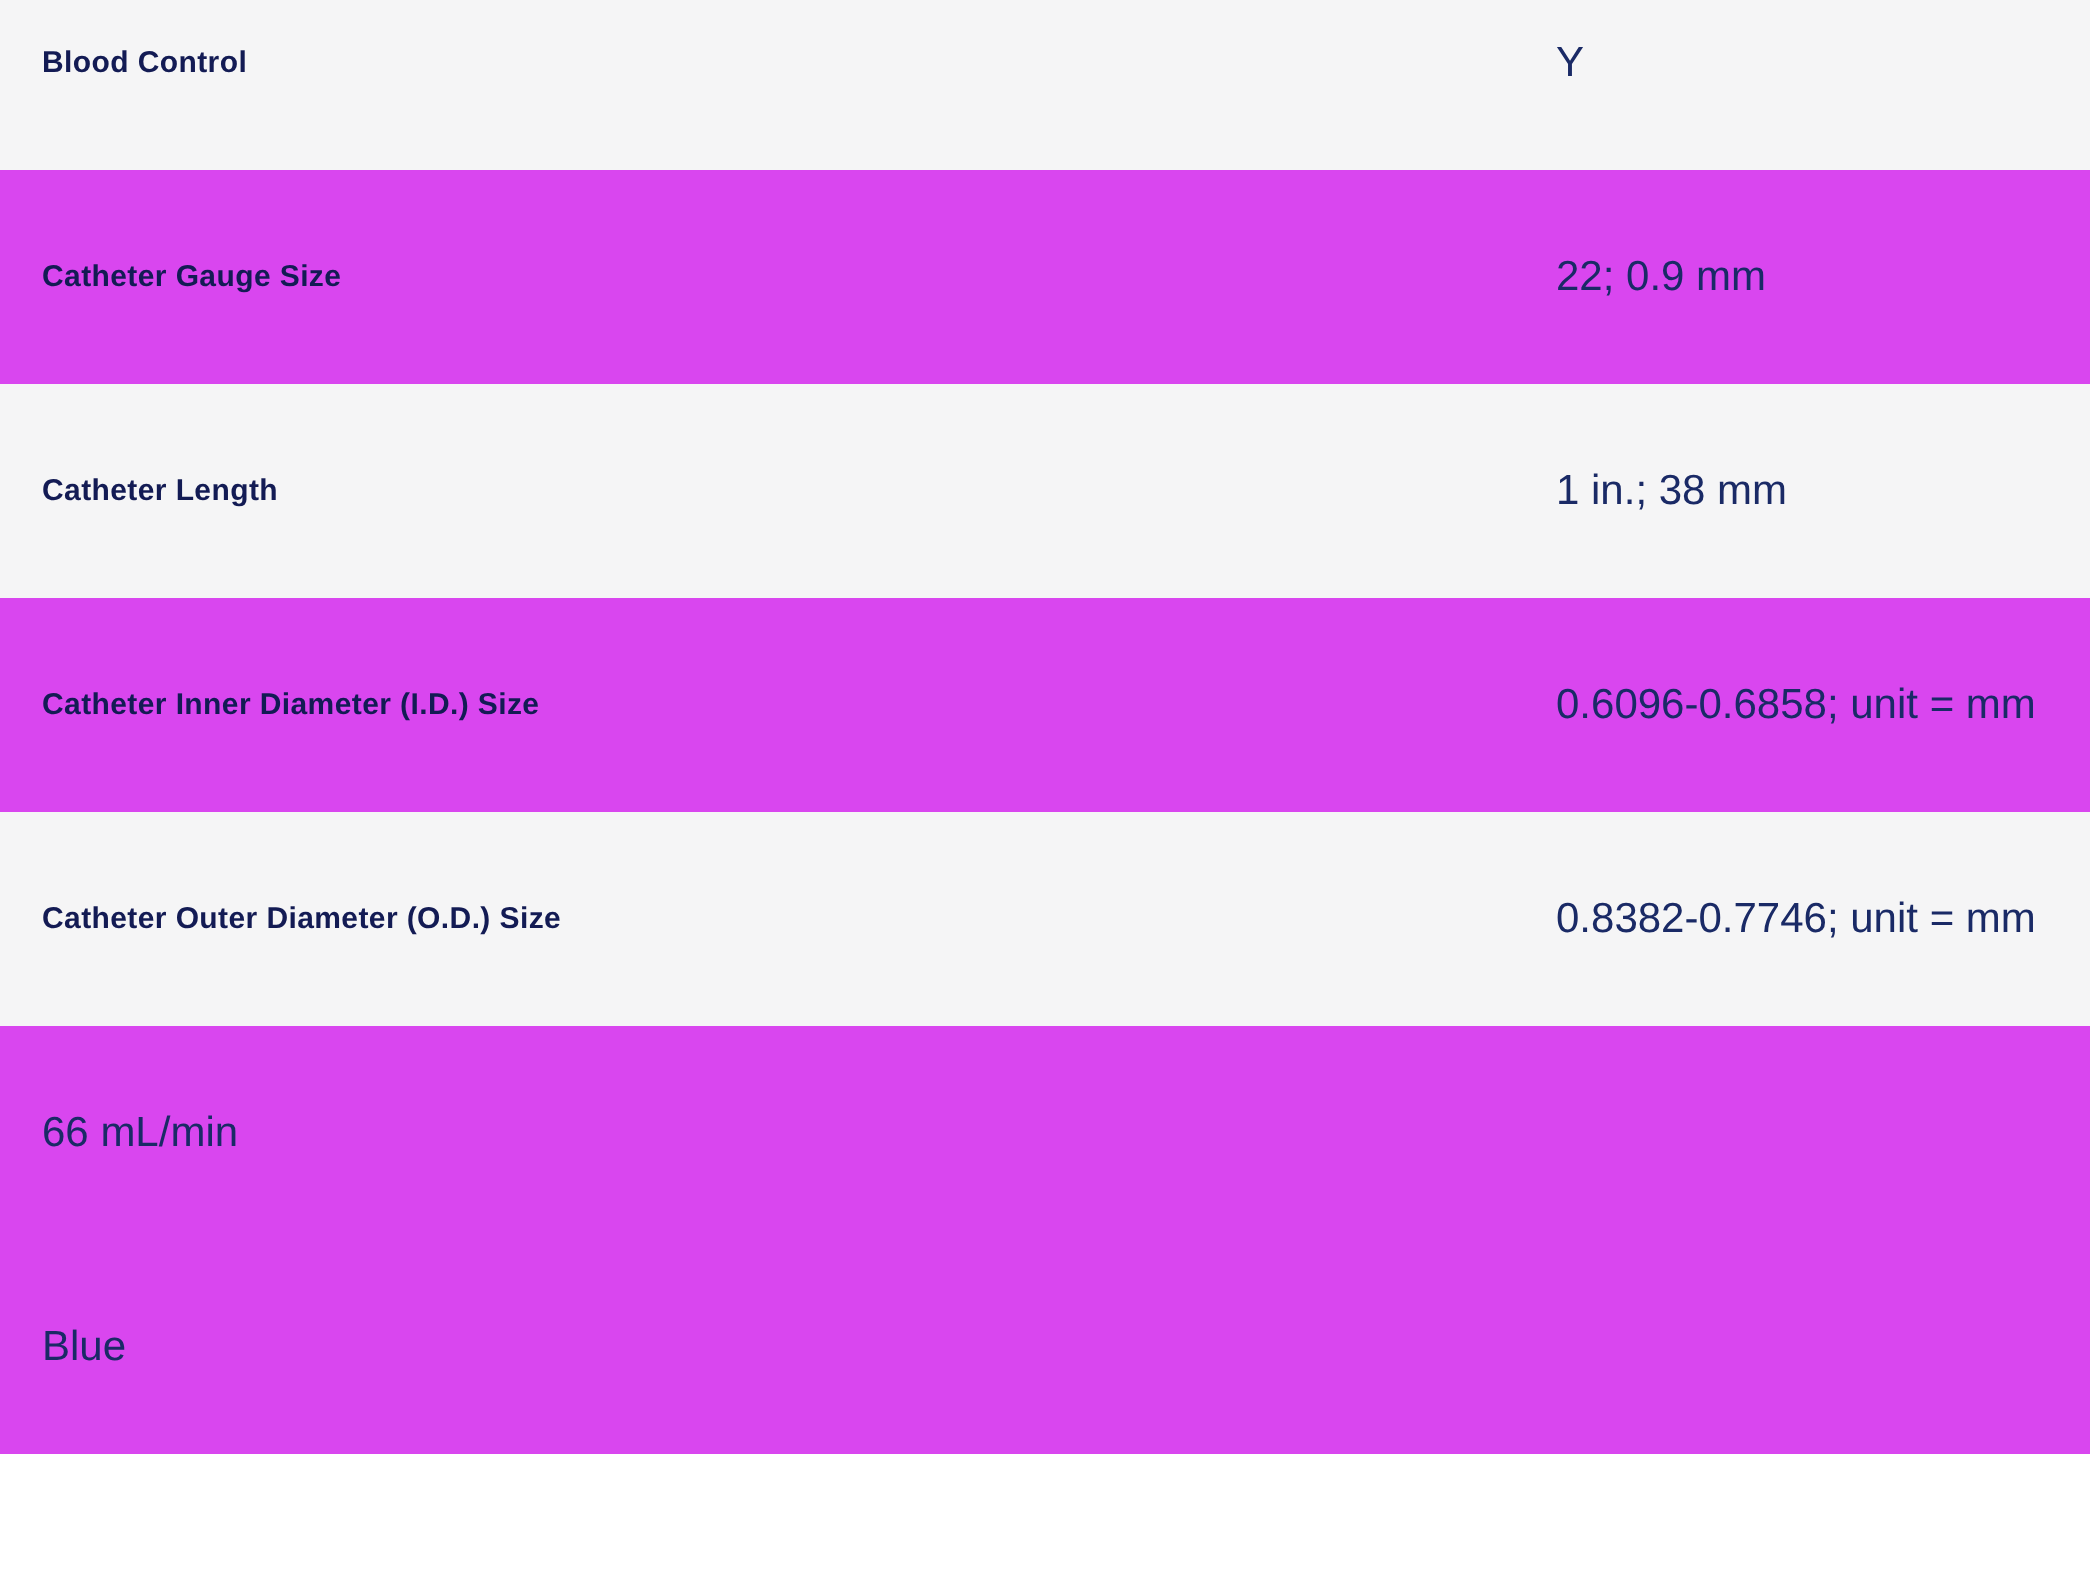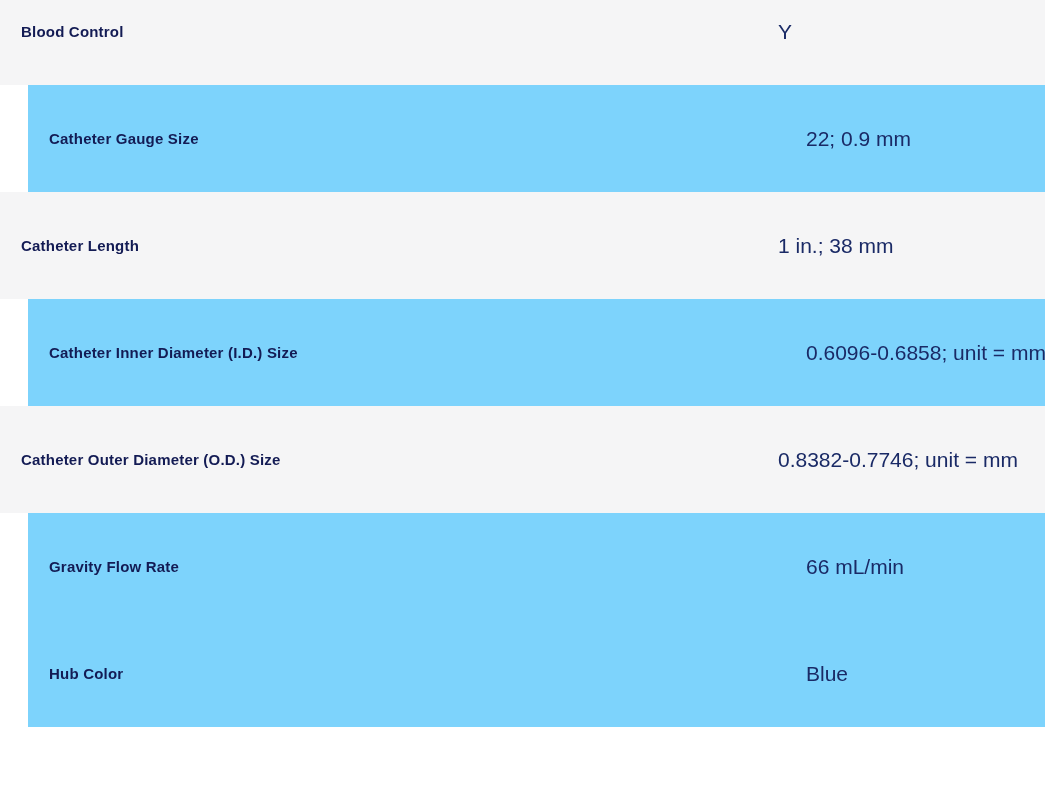--- a/index.html
+++ b/index.html
@@ -15,21 +15,21 @@
     margin-top: -22px; 
   }
   .spec-row {
     display: grid;
     grid-template-columns: 757px 1fr;
     align-items: center;
     height: 107px;
     padding-left: 21px;
   }
   .spec-row.alt { background: #f5f5f6; }
-  .spec-row.plain { background: #7dd3fc; margin-left: 28px; }
+  .spec-row.plain { background: #d946ef; }
   .spec-label {
     color: #131b54;
     font-size: 15px;
     font-weight: 700;
     letter-spacing: 0.2px;
   }
   .spec-value {
     color: #1a2a66;
     font-size: 21px;
     font-weight: 400;
@@ -60,23 +60,21 @@
     <span class="spec-label">Catheter Inner Diameter (I.D.) Size</span>
     <span class="spec-value">0.6096-0.6858; unit = mm</span>
   </div>
 
   <div class="spec-row alt">
     <span class="spec-label">Catheter Outer Diameter (O.D.) Size</span>
     <span class="spec-value">0.8382-0.7746; unit = mm</span>
   </div>
 
   <div class="spec-row plain">
-    <span class="spec-label">Gravity Flow Rate</span>
     <span class="spec-value">66 mL/min</span>
   </div>
 
 
   <div class="spec-row plain">
-    <span class="spec-label">Hub Color</span>
     <span class="spec-value">Blue</span>
   </div>
 
 </div>
 
 </body></html>

